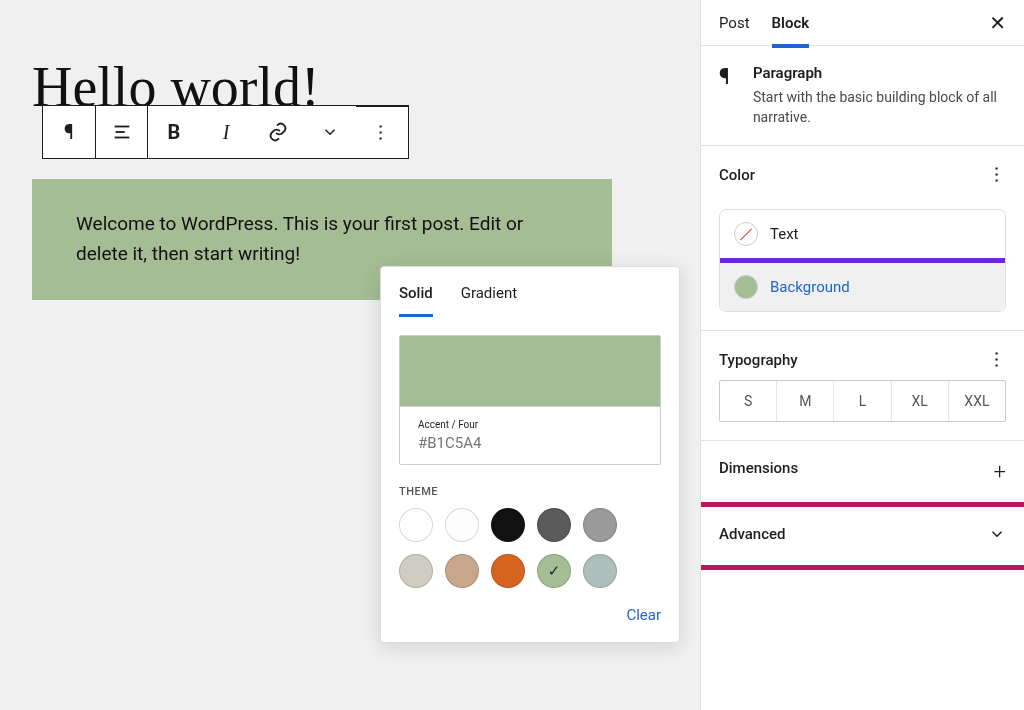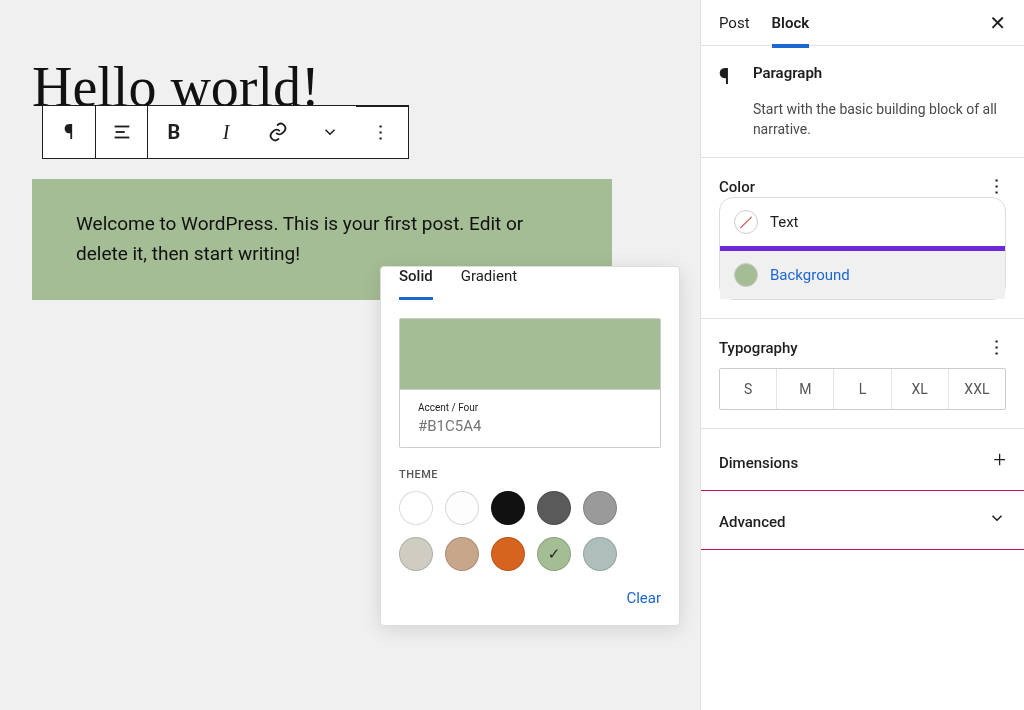--- a/index.html
+++ b/index.html
@@ -58,21 +58,21 @@
     left: 380px; top: 266px;
     width: 300px;
     background: #fff;
     border: 1px solid #ddd;
     border-radius: 4px;
     box-shadow: 0 4px 20px rgba(0,0,0,0.12);
     padding: 0;
   }
   .pop-tabs {
     display:flex; gap: 28px;
-    padding: 0 18px 0 18px;
+    padding: 17px 18px 0 18px;
     font-size: 15px;
   }
   .pop-tab { padding-bottom: 12px; cursor:pointer; }
   .pop-tab.active { border-bottom: 3px solid #1e66d0; font-weight: 500;}
   .pop-body { padding: 18px; }
   .swatch-preview { width:100%; height: 72px; background:#a5bd94; border:1px solid #ccc; border-radius:2px 2px 0 0;}
   .swatch-info { border:1px solid #ccc; border-top:none; padding: 12px 18px; border-radius:0 0 2px 2px;}
   .swatch-name { font-size: 10px; }
   .swatch-hex { font-size: 15px; color:#757575; margin-top:4px;}
   .theme-label { font-size: 11px; letter-spacing: 0.5px; color:#555; margin: 20px 0 10px 0; font-weight:500;}
@@ -100,34 +100,34 @@
   }
   .side-tab{ padding: 16px 0; cursor:pointer;}
   .side-tab.active{ font-weight:600; border-bottom:4px solid #1e66d0; padding-bottom:12px;}
   .side-close{ margin-left:auto; font-size:20px; cursor:pointer;}
   .side-block{
     padding: 18px; border-bottom:1px solid #e0e0e0;
   }
   .block-header{ display:flex; gap:14px;}
   .block-ico{ font-size:22px; width:24px;}
   .block-name{ font-weight:600; font-size:15px;}
-  .block-desc{ font-size:14px; color:#4a4a4a; margin-top:18px; line-height:1.4;}
+  .block-desc{ font-size:14px; color:#4a4a4a; margin-top:6px; line-height:1.4;}
   .panel-title-row{display:flex;align-items:center;justify-content:space-between;}
   .panel-title{font-size:15px;font-weight:500;}
-  .color-list{ margin-top:0; border:1px solid #ddd; border-radius:14px;}
+  .color-list{ margin-top:24px; border:1px solid #ddd; border-radius:7px;}
   .color-row{display:flex;align-items:center;gap:12px;padding:12px 14px;font-size:15px;cursor:pointer;}
   .color-row + .color-row{border-top:5px solid #6d28d9;}
   .color-row.active{background:#f0f0f0;color:#1e66d0;}
   .circ{width:24px;height:24px;border-radius:50%;border:1px solid #ccc;position:relative;}
   .circ.slash::after{content:"";position:absolute;left:3px;right:3px;top:50%;height:1px;background:#d44;transform:rotate(-45deg);}
   .typo-size{font-size:11px;letter-spacing:0.5px;color:#555;margin-top:14px;display:flex;justify-content:space-between;align-items:center;}
   .sizes{display:flex;margin-top:10px;border:1px solid #ccc;border-radius:2px;}
   .size{flex:1;text-align:center;padding:12px 0;font-size:14px;color:#555;cursor:pointer;}
   .size + .size{border-left:1px solid #e5e5e5;}
-  .panel-row{display:flex;align-items:flex-end;justify-content:space-between;padding:18px;border-bottom:1px solid #be185d;font-size:15px;font-weight:500;cursor:pointer;}
+  .panel-row{display:flex;align-items:flex-start;justify-content:space-between;padding:18px;border-bottom:5px solid #be185d;font-size:15px;font-weight:500;cursor:pointer;}
   .kebab{font-size:18px;cursor:pointer;transform:rotate(90deg);}
 </style>
 </head>
 <body>
 
 <div class="editor">
   <div class="title">Hello world!</div>
 
   <div class="toolbar">
     <div class="tb-cell">¶</div>

